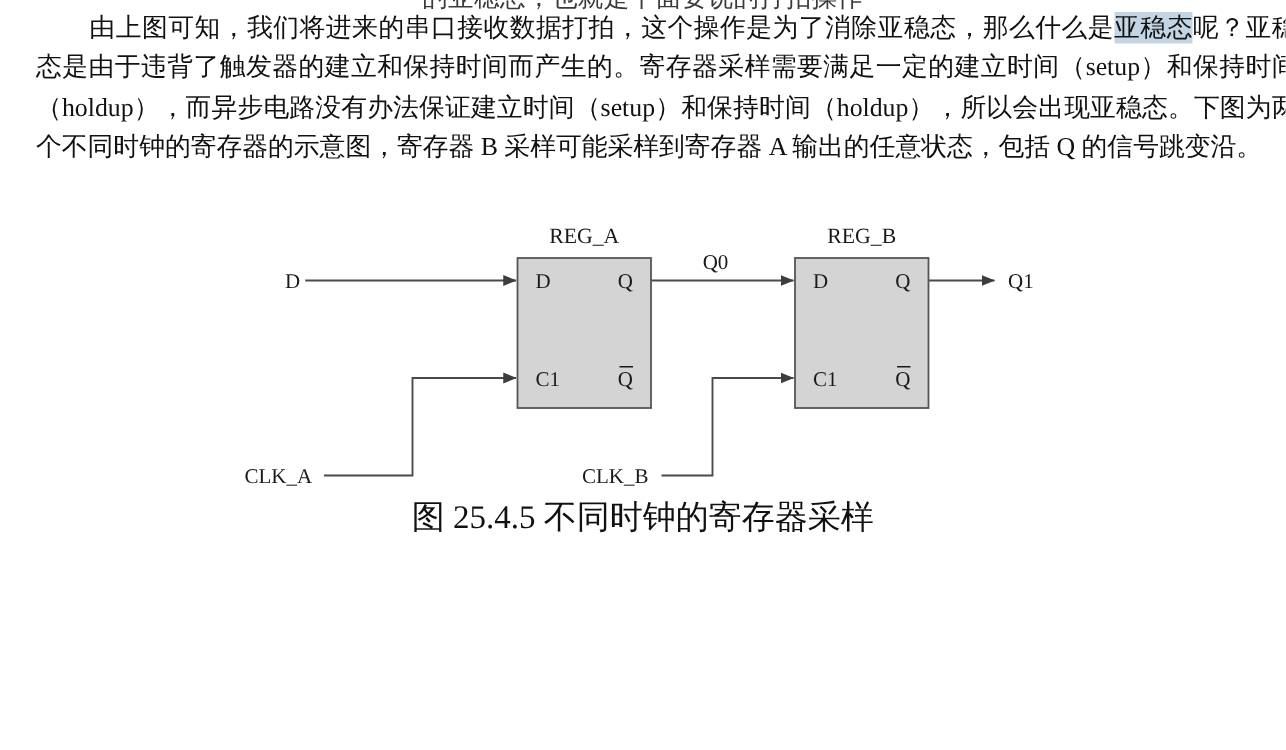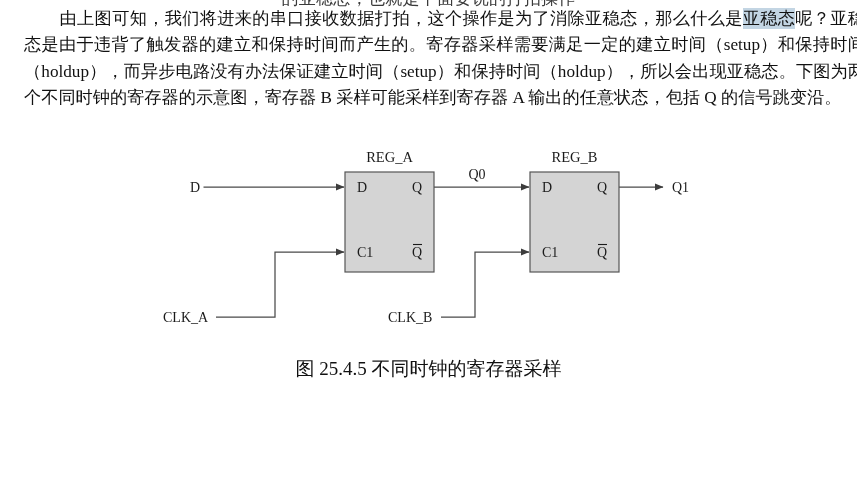--- a/index.html
+++ b/index.html
@@ -67,24 +67,23 @@
     height: 195px;
   }
   #figure svg { display: block; }
 
   .caption {
     position: absolute;
     left: 0;
     top: 333px;
     width: 857px;
     text-align: center;
-    font-size: 19px;
+    font-size: 22px;
     line-height: 24px;
     color: #111111;
-    margin-top: 24px;
   }
 </style>
 </head>
 <body>
 
 <div id="page">
 
   <div class="clipped-top">的亚稳态，也就是下面要说的打拍操作</div>
 
   <div class="para para-1">

